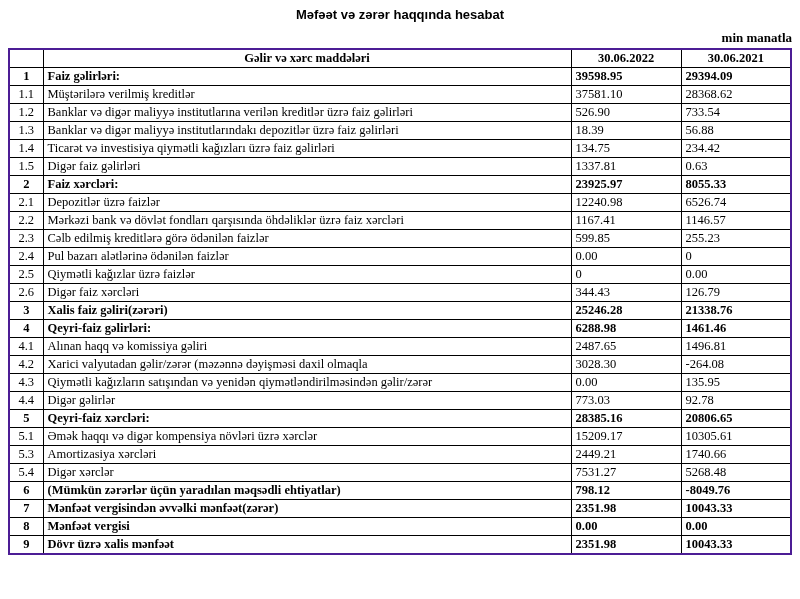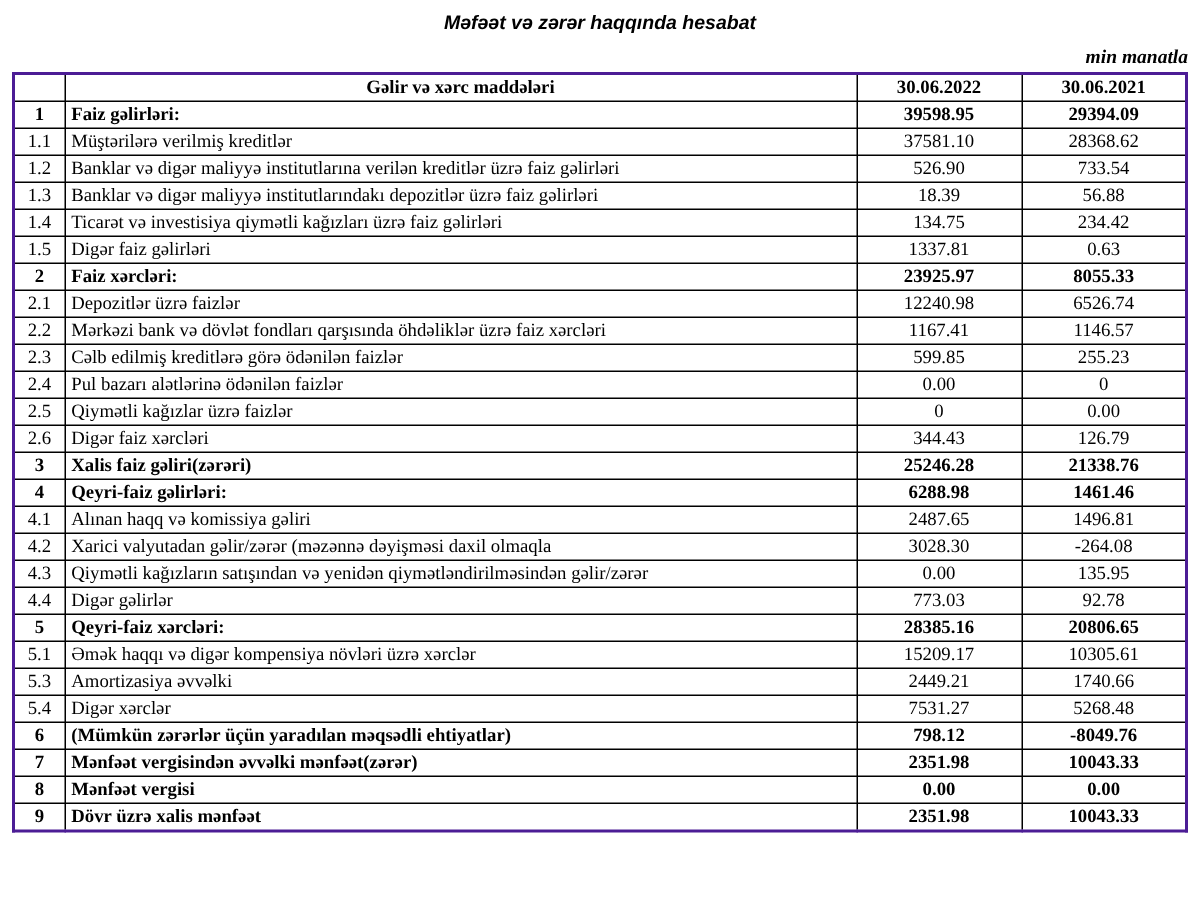--- a/index.html
+++ b/index.html
@@ -13,29 +13,27 @@
   }
   .page {
     padding: 4px 8px 6px 8px;
   }
   .report-title {
     font-family: "Liberation Sans", sans-serif;
     font-size: 13px;
     font-weight: bold;
     text-align: center;
     margin: 3px 0 8px 0;
-    font-style: italic;
   }
   .unit-note {
     font-family: "Liberation Serif", serif;
     font-size: 13px;
     font-weight: bold;
     text-align: right;
     margin: 0 0 2px 0;
-    font-style: italic;
   }
   table.report {
     width: 100%;
     border-collapse: collapse;
     border: 2px solid #4c1d95;
     table-layout: fixed;
   }
   table.report th, table.report td {
     border: 1px solid #000;
     font-size: 12.5px;
@@ -46,21 +44,21 @@
     overflow: hidden;
   }
   table.report th {
     font-weight: bold;
     text-align: center;
   }
   .col-num { width: 34px; }
   .col-val { width: 110px; }
   .cell-num { text-align: center; }
   .cell-item { text-align: left; }
-  .cell-val { text-align: center; }
+  .cell-val { text-align: left; }
   tr.bold-row td { font-weight: bold; }
 </style>
 </head>
 <body>
 
 <div class="page">
   <div class="report-title">Məfəət və zərər haqqında hesabat</div>
   <div class="unit-note">min manatla</div>
 
   <table class="report">
@@ -194,21 +192,21 @@
     <td class="cell-val">20806.65</td>
   </tr>
         <tr>
     <td class="cell-num">5.1</td>
     <td class="cell-item">Əmək haqqı və digər kompensiya növləri üzrə xərclər</td>
     <td class="cell-val">15209.17</td>
     <td class="cell-val">10305.61</td>
   </tr>
         <tr>
     <td class="cell-num">5.3</td>
-    <td class="cell-item">Amortizasiya əvvəlki</td>
+    <td class="cell-item">Amortizasiya xərcləri</td>
     <td class="cell-val">2449.21</td>
     <td class="cell-val">1740.66</td>
   </tr>
         <tr>
     <td class="cell-num">5.4</td>
     <td class="cell-item">Digər xərclər</td>
     <td class="cell-val">7531.27</td>
     <td class="cell-val">5268.48</td>
   </tr>
         <tr class="bold-row">

